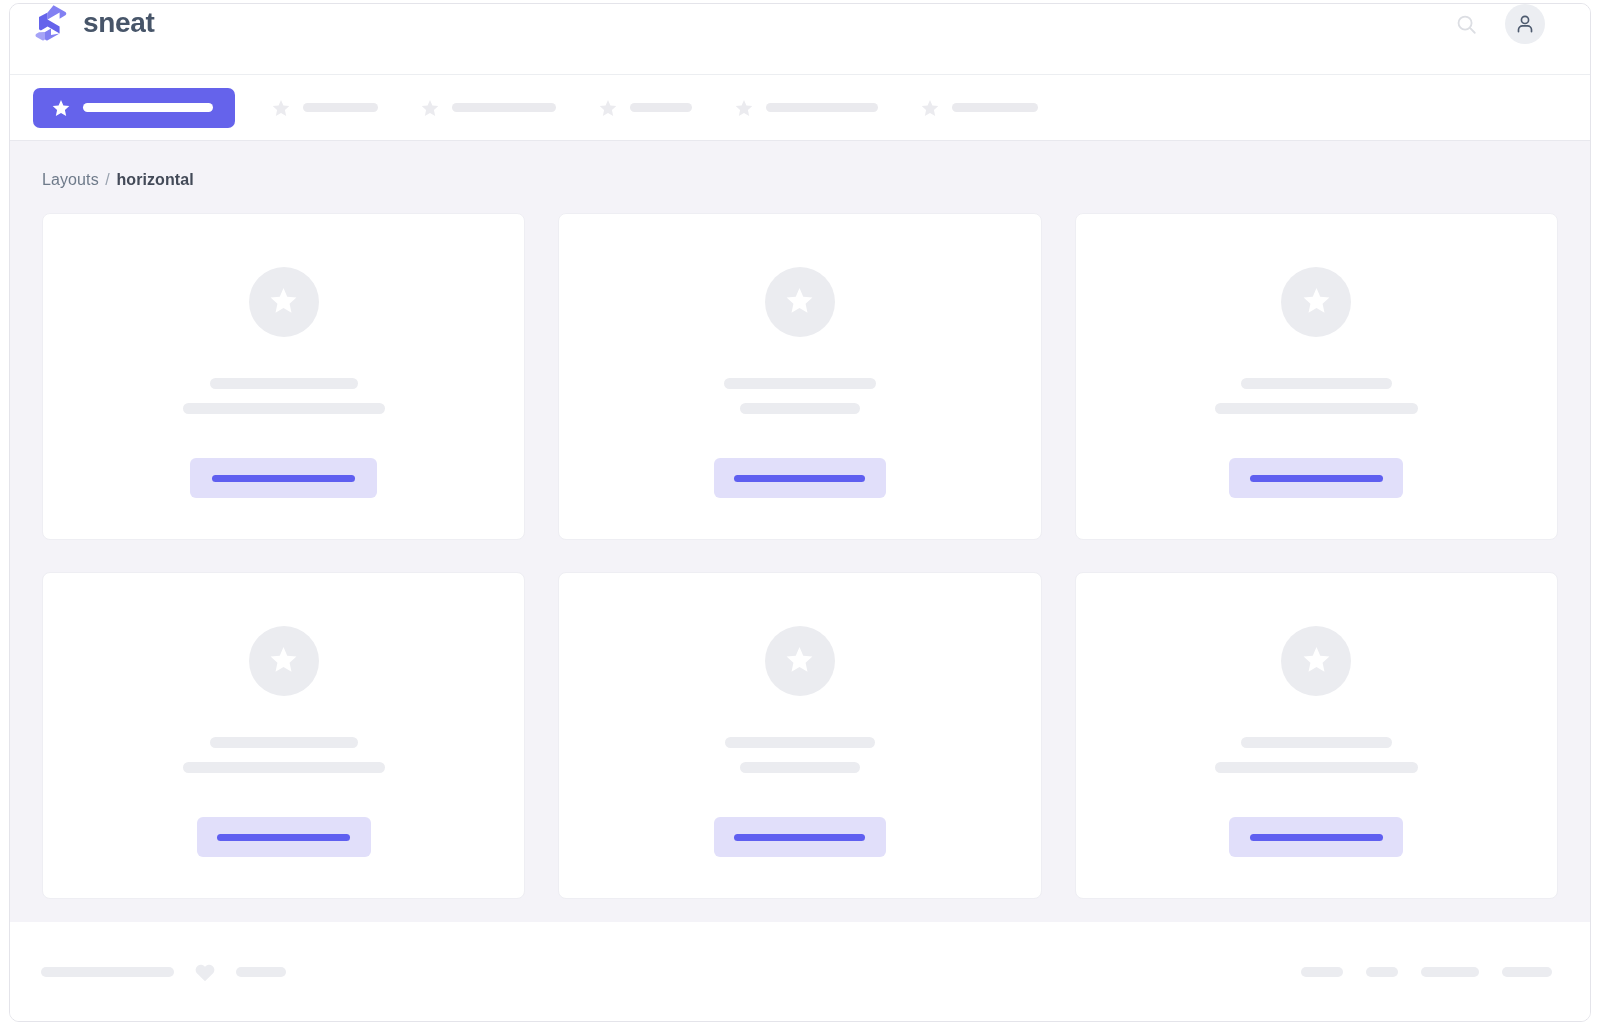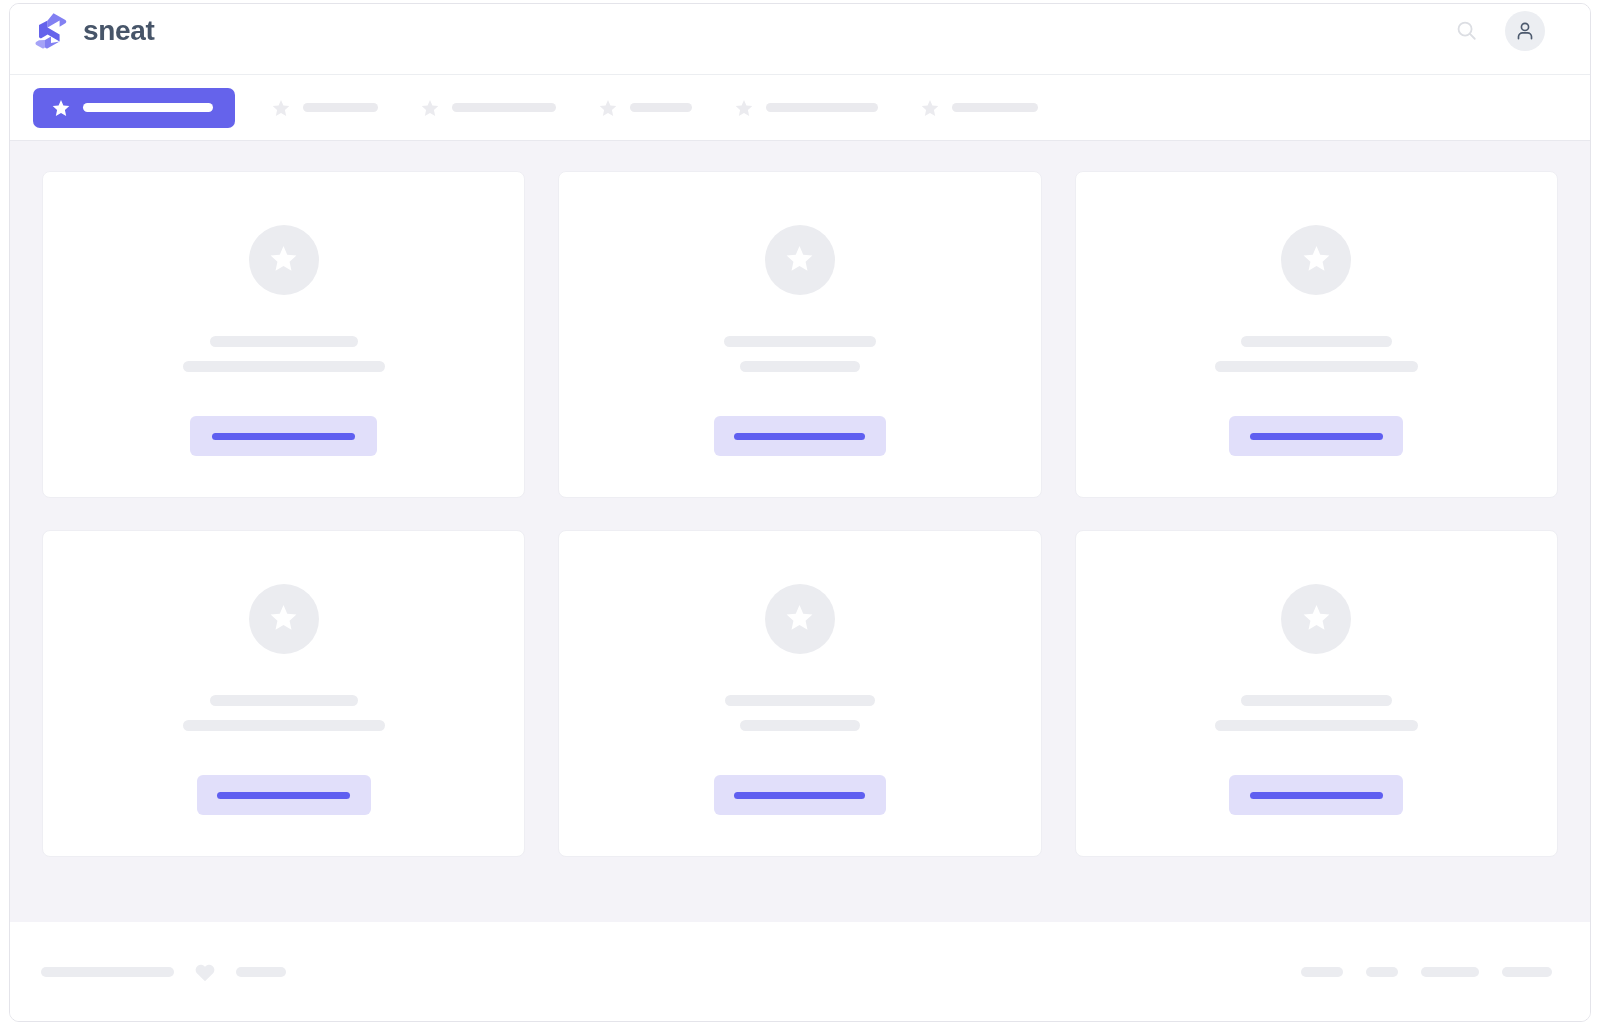--- a/index.html
+++ b/index.html
@@ -27,21 +27,21 @@
     flex-direction: column;
   }
 
   
   #top-header {
     height: 71px;
     min-height: 71px;
     background: #ffffff;
     border-bottom: 1px solid #eceef1;
     display: flex;
-    align-items: center;
+    align-items: flex-start;
     padding: 0 45px 17px 23px;
   }
   .brand {
     display: flex;
     align-items: center;
     gap: 16px;
   }
   .brand-logo { width: 34px; height: 38px; display: block; }
   .brand-name {
     font-size: 28px;
@@ -265,20 +265,25 @@
       </div>
       <div class="nav-item">
         <span class="nav-star"><svg viewBox="0 0 24 24" width="20" height="20">
             <path d="M12 2.4 L14.9 9.0 L22.0 9.7 L16.7 14.5 L18.2 21.5 L12 17.9 L5.8 21.5 L7.3 14.5 L2.0 9.7 L9.1 9.0 Z" fill="#ebebef"></path>
           </svg></span>
         <span class="nav-bar-line" style="width: 86px;"></span>
       </div>
     </nav>
 
   <main id="content">
+    <div id="breadcrumb">
+      <span>Layouts</span>
+      <span class="crumb-sep">/</span>
+      <span class="crumb-current">horizontal</span>
+    </div>
 
     <div id="card-grid">
         <div class="skel-card">
           <div class="card-avatar">
             <span><svg viewBox="0 0 24 24" width="31" height="31">
                 <path d="M12 2.4 L14.9 9.0 L22.0 9.7 L16.7 14.5 L18.2 21.5 L12 17.9 L5.8 21.5 L7.3 14.5 L2.0 9.7 L9.1 9.0 Z" fill="#ffffff"></path>
               </svg></span>
           </div>
           <div class="card-lines">
             <div class="skel-line" style="width: 148px;"></div>

